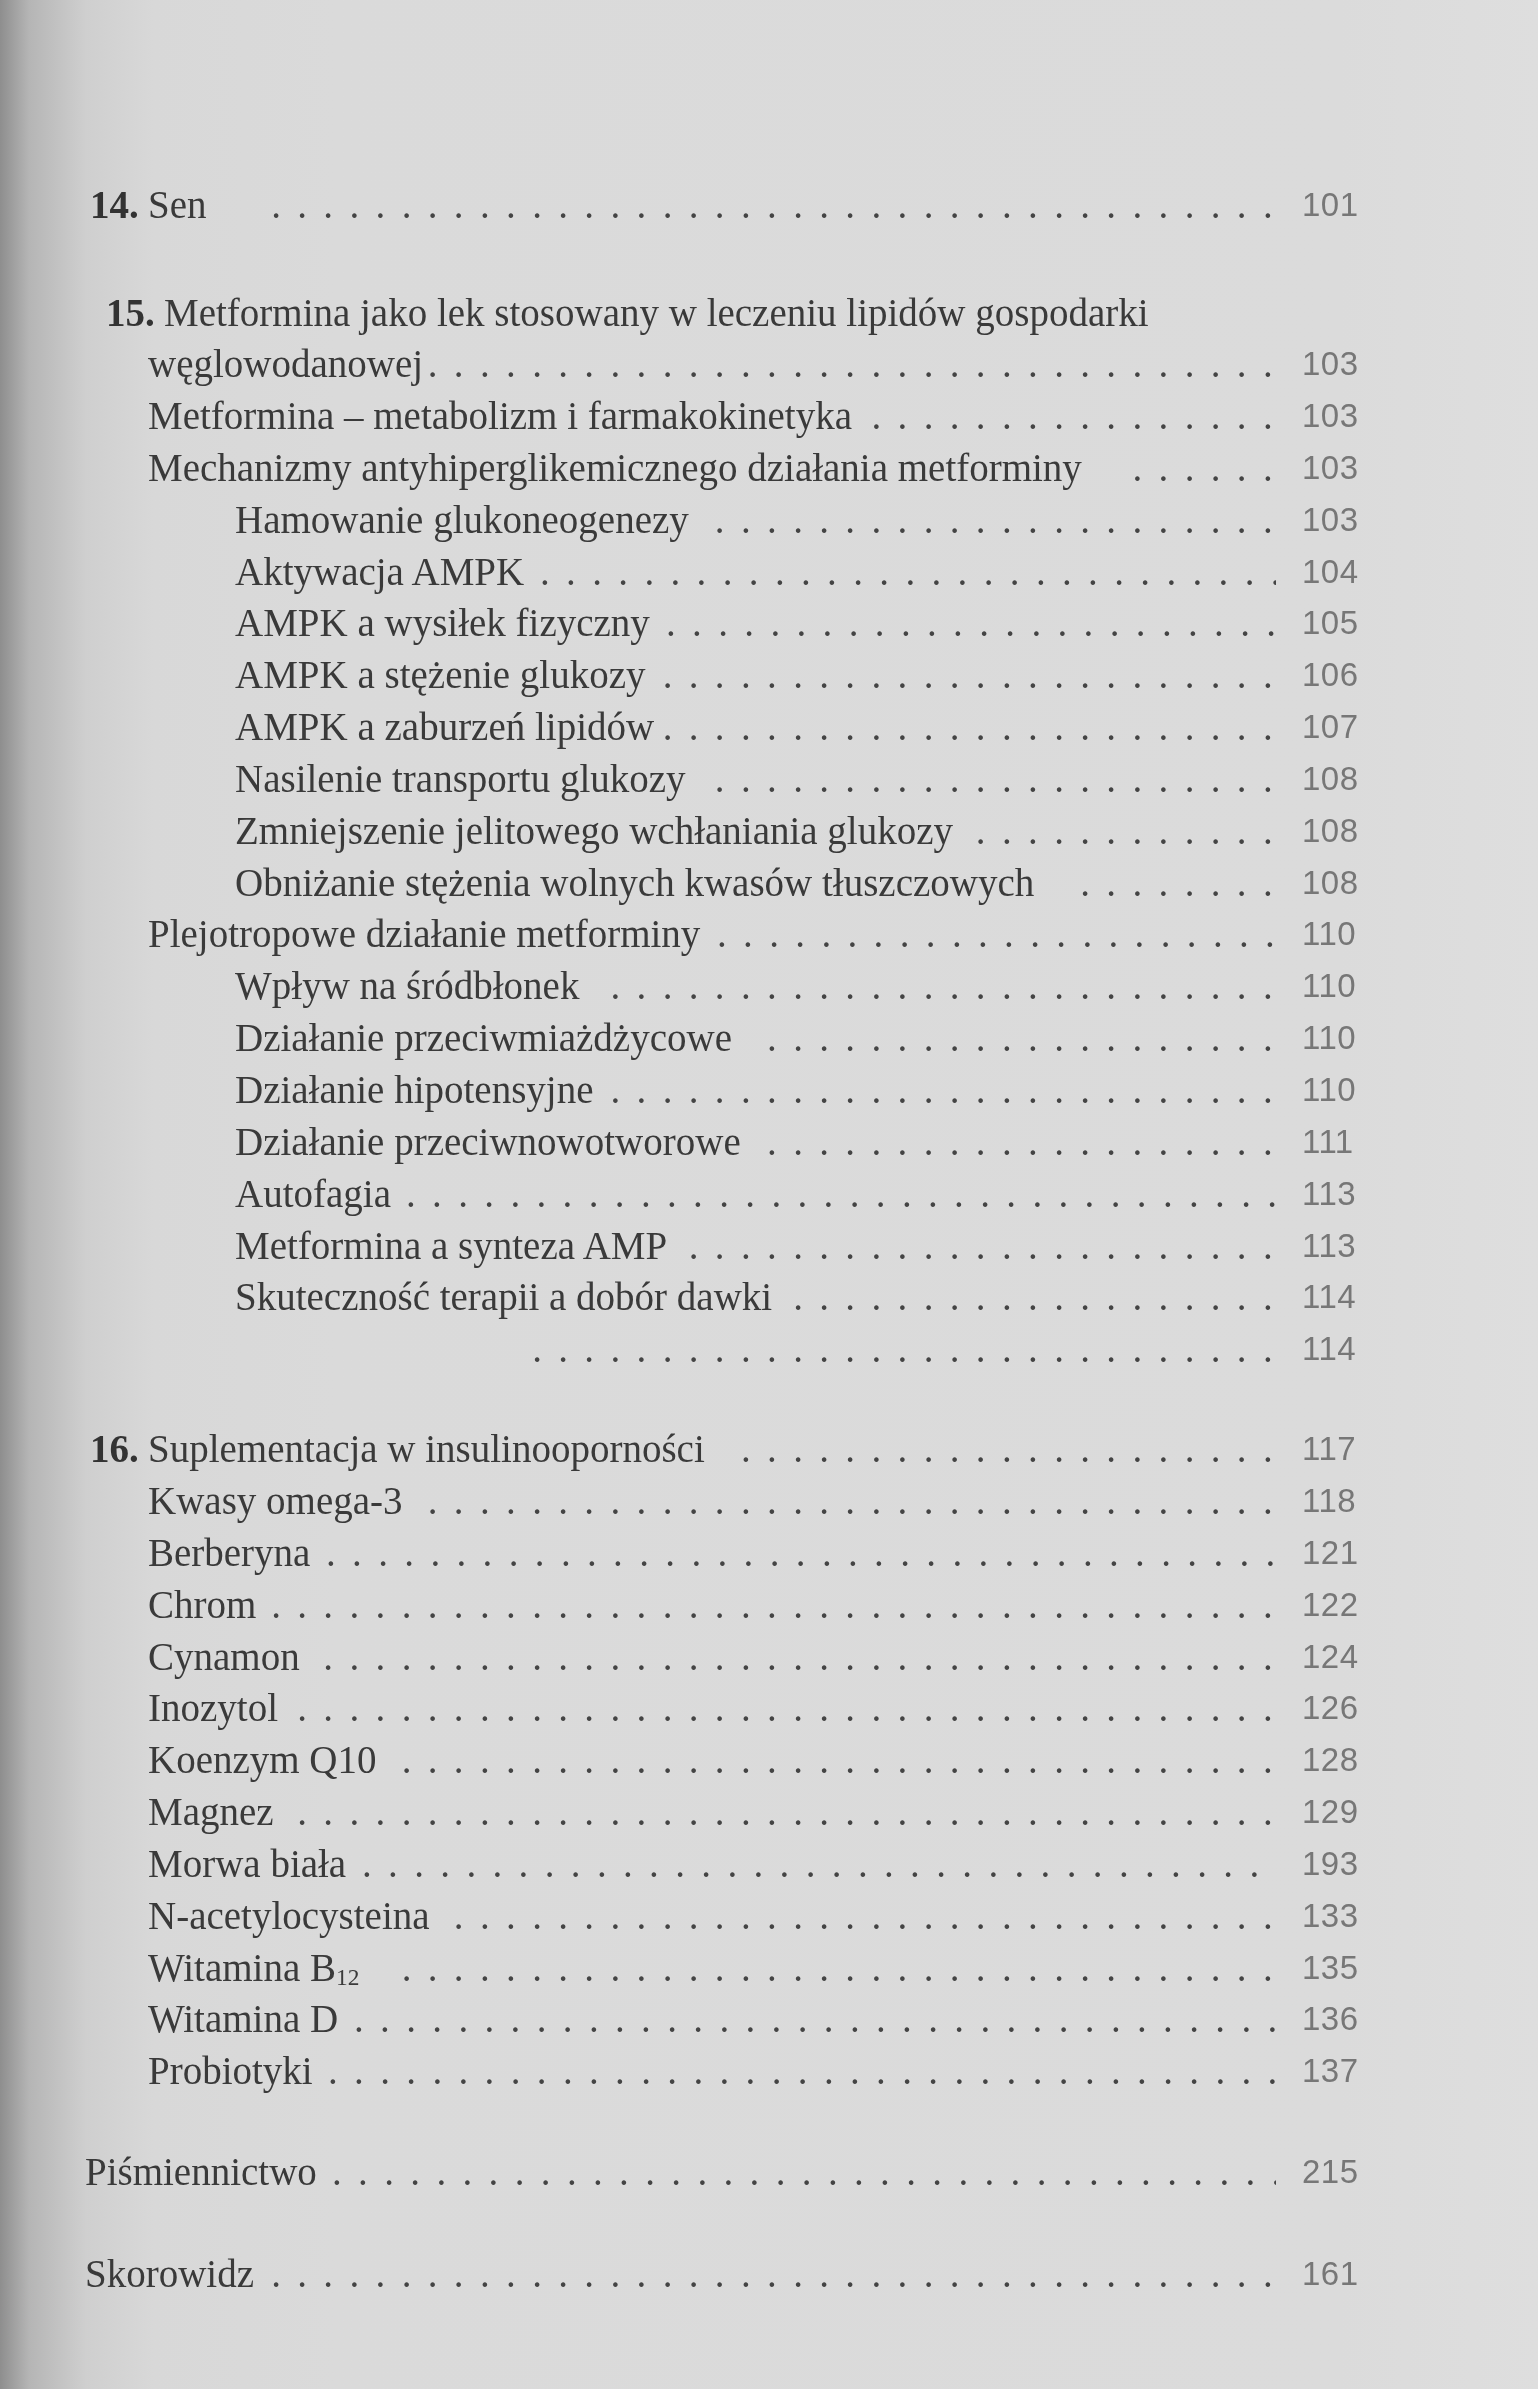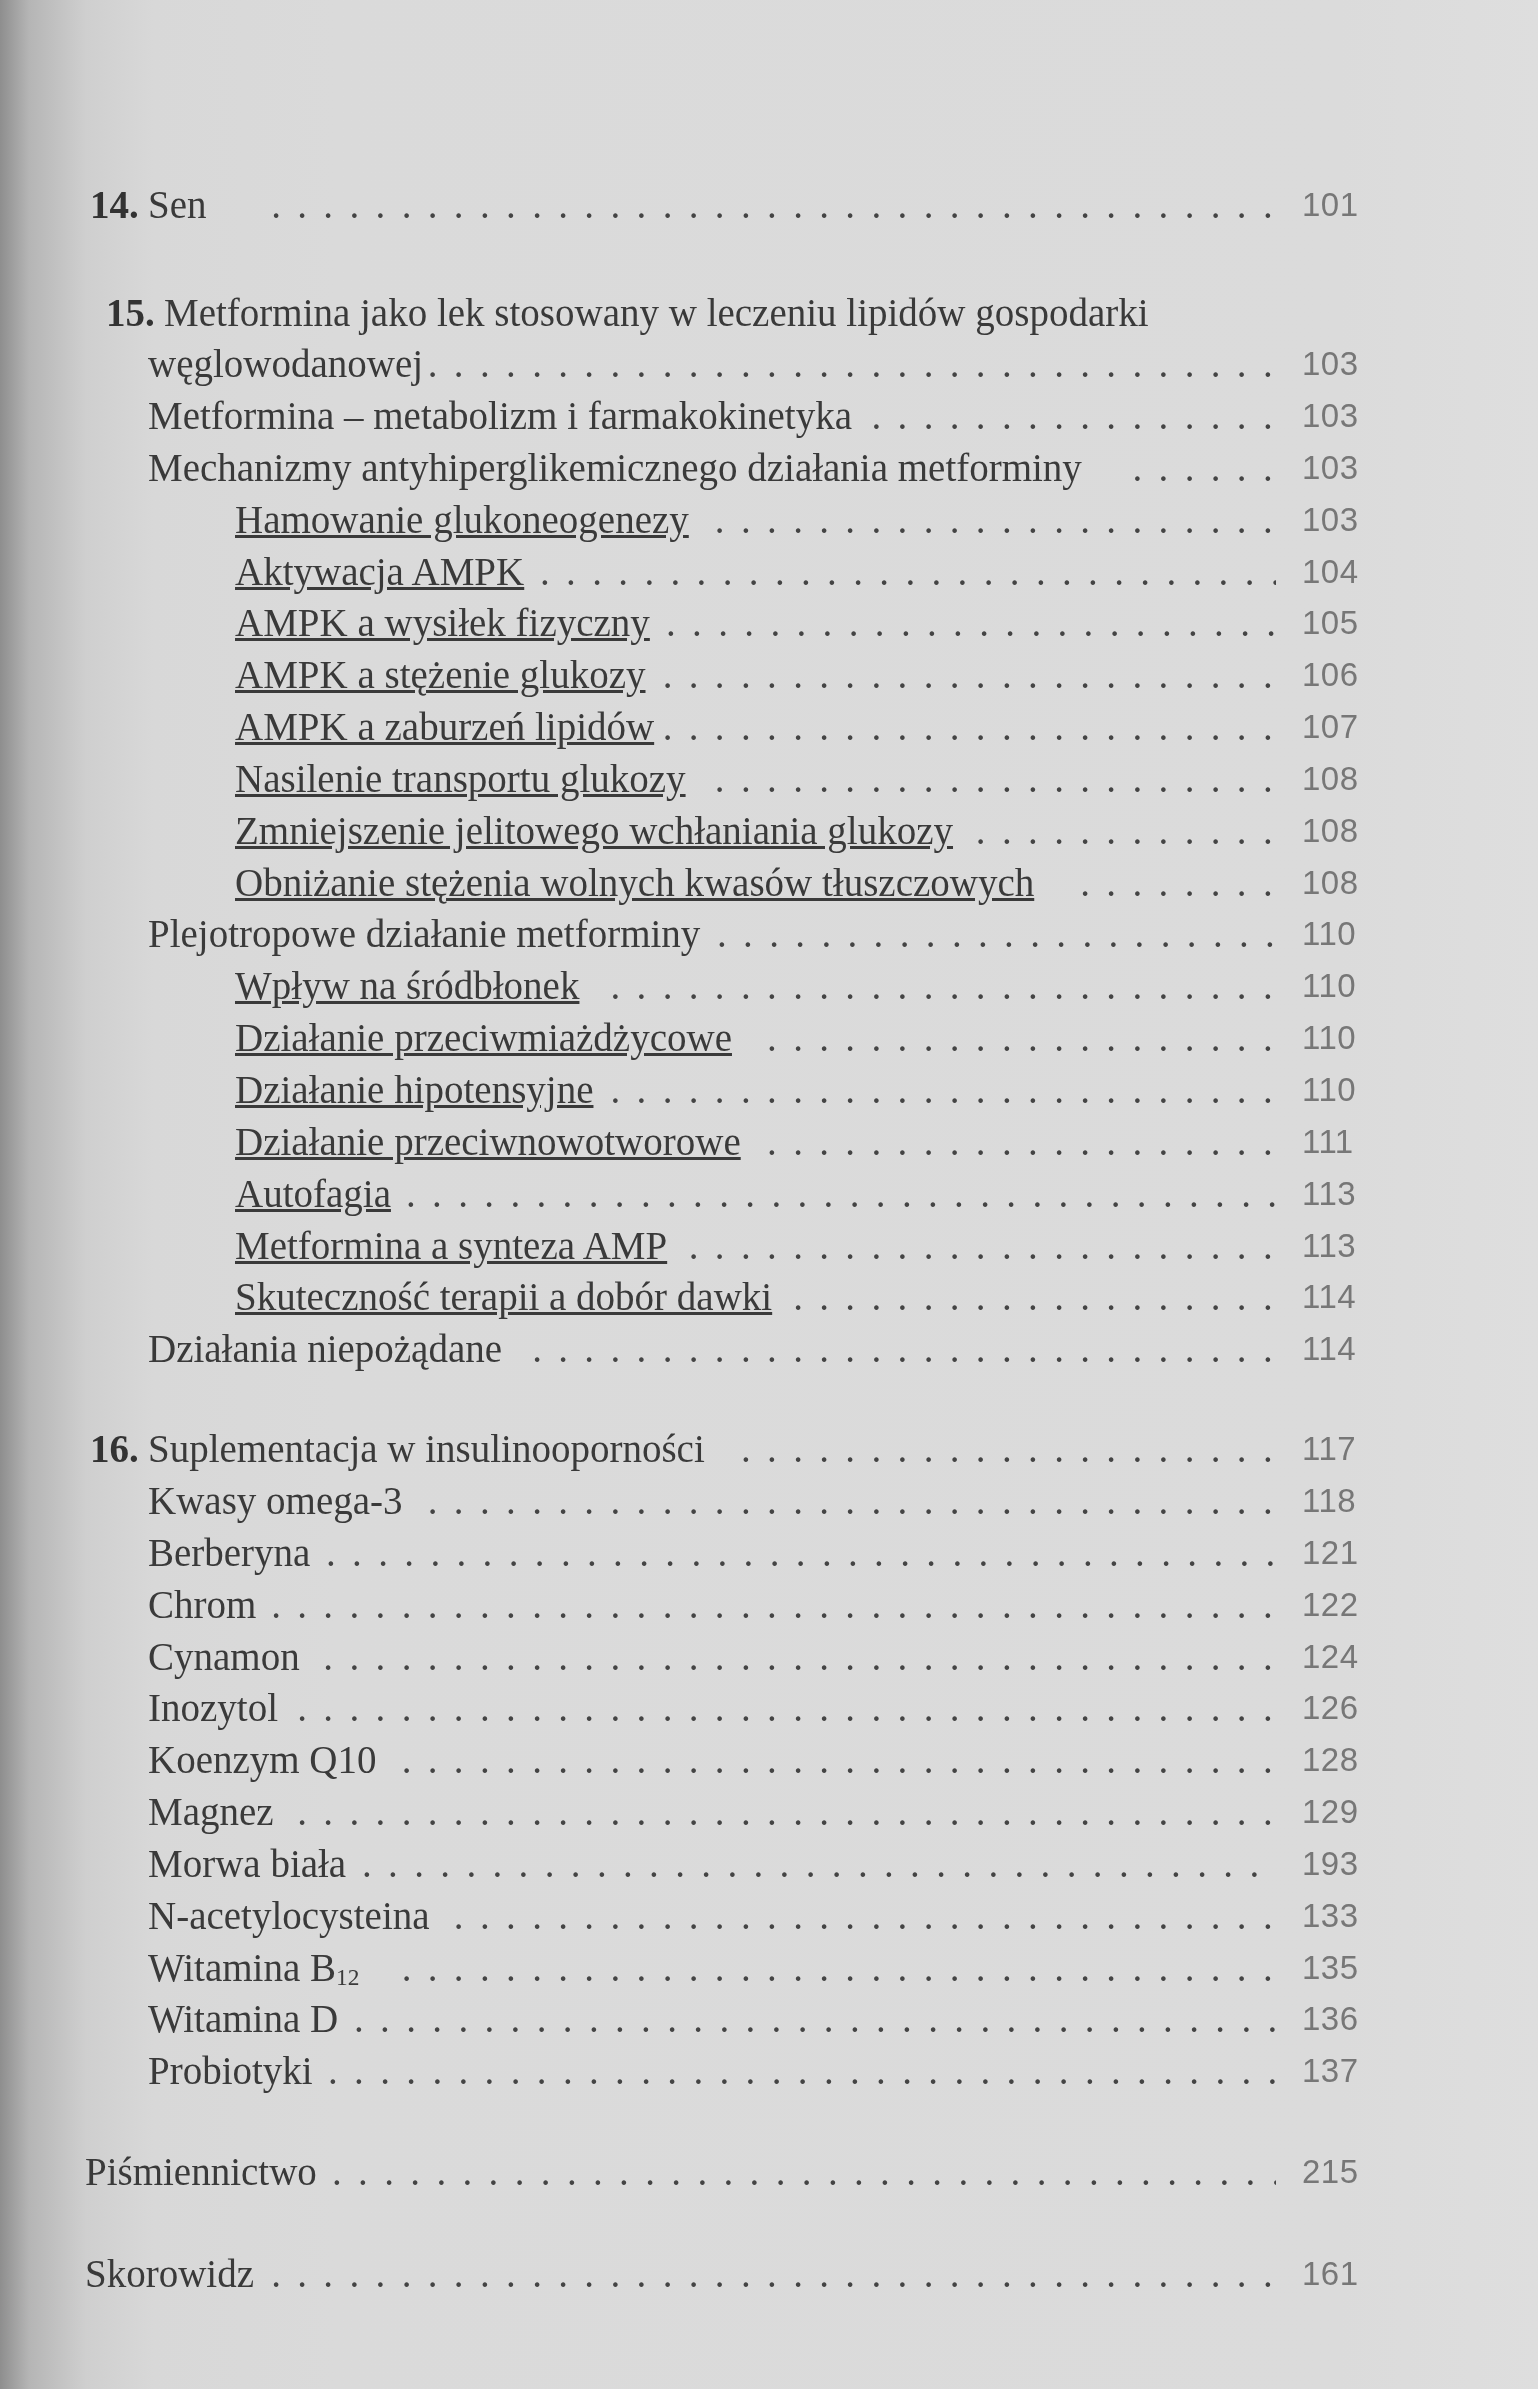--- a/index.html
+++ b/index.html
@@ -28,21 +28,21 @@
       overflow: hidden; white-space: nowrap; text-align: right;
       color: #444; letter-spacing: 0;
     }
     .toc-line .page-num {
       position: absolute; top: 0; left: 1302px;
       font-family: "Liberation Sans", "DejaVu Sans", sans-serif;
       font-size: 33px; color: #777; letter-spacing: 0.5px;
     }
     .lvl0 .title { left: 85px; }
     .lvl1 .title { left: 148px; }
-    .lvl2 .title { left: 235px; text-decoration: underline; }
+    .lvl2 .title { left: 235px; }
     .sub { font-size: 0.6em; vertical-align: -0.18em; }
   </style>
 </head>
 <body>
 
 <div class="page">
 
   <div class="toc-line lvl1" style="top:179px;">
     <span class="num">14.</span>
     <span class="title">Sen</span>
@@ -145,21 +145,20 @@
       <span class="title">Metformina a synteza AMP</span>
       <span class="leader" style="left: 684px; width: 592px; right: auto; letter-spacing: 3.3px;">. . . . . . . . . . . . . . . . . . . . . . .</span>
       <span class="page-num">113</span>
     </div>
     <div class="toc-line lvl2" style="top: 1271px;">
       <span class="title">Skuteczność terapii a dobór dawki</span>
       <span class="leader" style="left: 789px; width: 487px; right: auto; letter-spacing: 3.3px;">. . . . . . . . . . . . . . . . . . .</span>
       <span class="page-num">114</span>
     </div>
     <div class="toc-line lvl1" style="top: 1323px;">
-      <span class="title">Działania niepożądane</span>
       <span class="leader" style="left: 518px; width: 758px; right: auto; letter-spacing: 3.3px;">. . . . . . . . . . . . . . . . . . . . . . . . . . . . .</span>
       <span class="page-num">114</span>
     </div>
     <div class="toc-line lvl1" style="top: 1423px;">
       <span class="num">16.</span>
       <span class="title">Suplementacja w insulinooporności</span>
       <span class="leader" style="left: 722px; width: 554px; right: auto; letter-spacing: 3.3px;">. . . . . . . . . . . . . . . . . . . . .</span>
       <span class="page-num">117</span>
     </div>
     <div class="toc-line lvl1" style="top: 1475px;">

